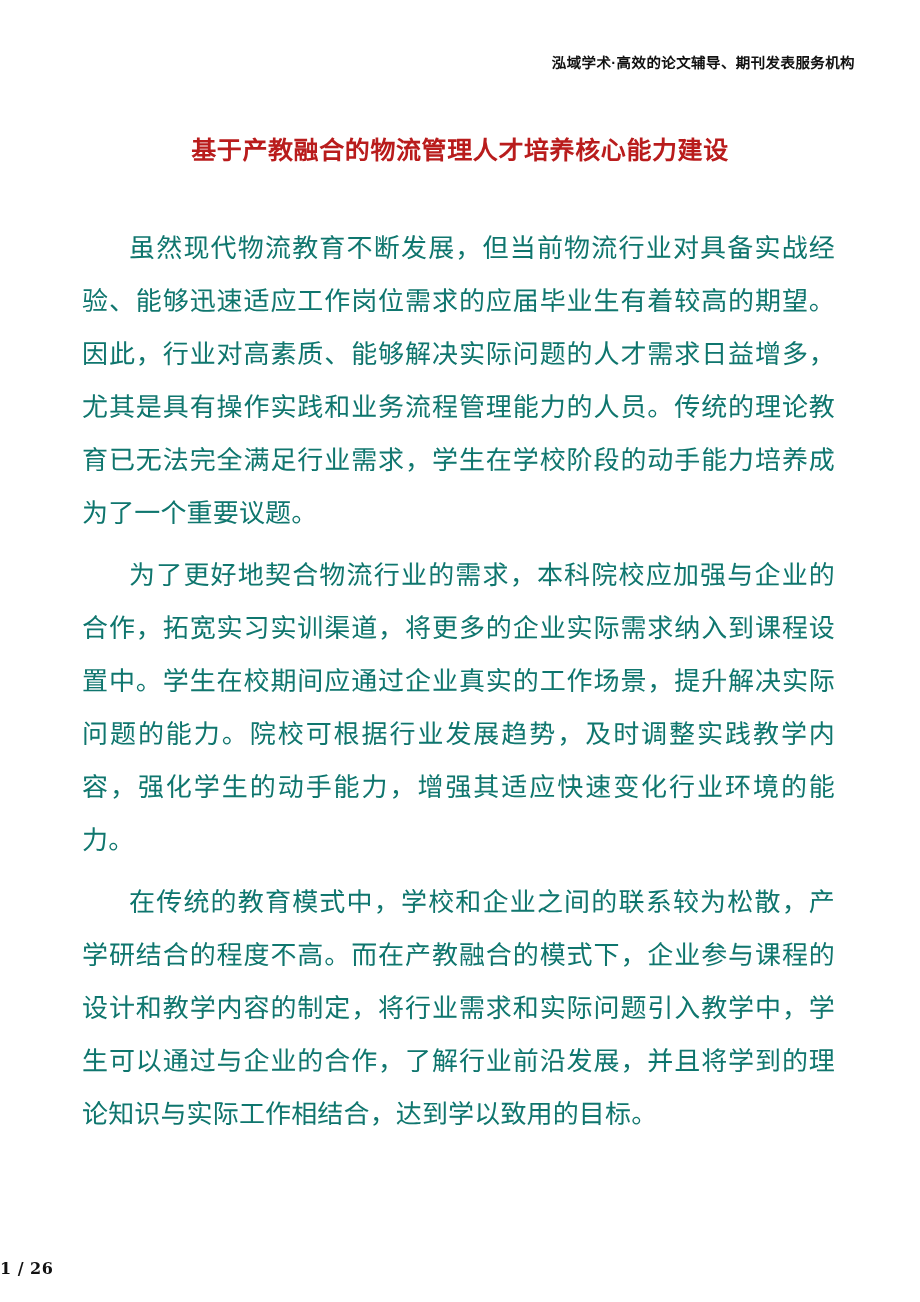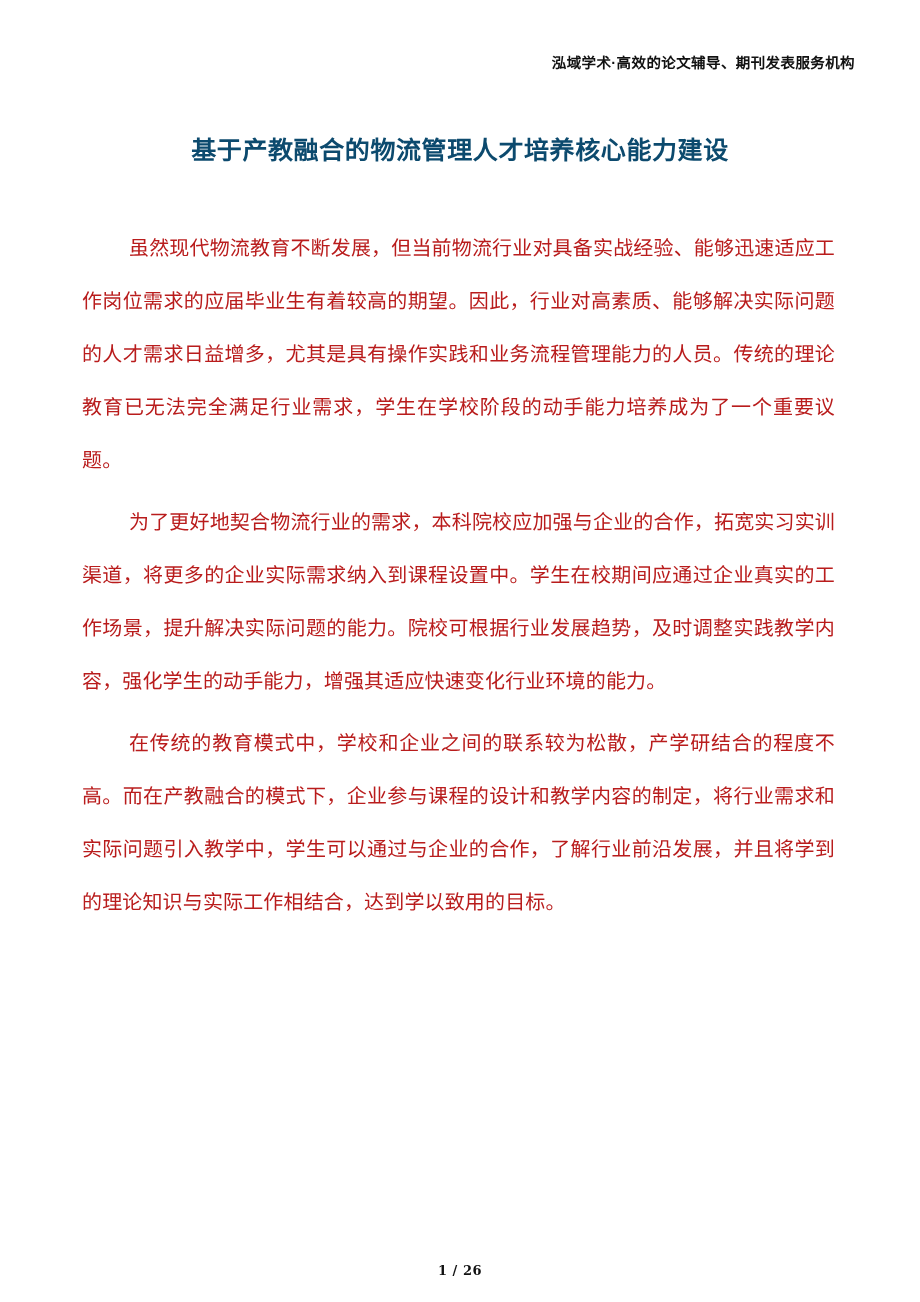--- a/index.html
+++ b/index.html
@@ -39,21 +39,21 @@
   .doc-title {
     position: absolute;
     top: 117px;
     left: 0;
     right: 0;
     text-align: center;
     font-family: "Liberation Sans", "DejaVu Sans", sans-serif;
     font-size: 25px;
     font-weight: 700;
     letter-spacing: 0.6px;
-    color: #0c4a6e;
+    color: #b91c1c;
     line-height: 1.35;
   }
 
   .section-heading {
     position: absolute;
     top: 176px;
     left: 0;
     right: 0;
     text-align: center;
     font-family: "Liberation Sans", "DejaVu Sans", sans-serif;
@@ -68,39 +68,38 @@
   .doc-body {
     position: absolute;
     top: 222px;
     left: 82px;
     width: 753px;
   }
 
   .doc-body p {
     margin: 0 0 9px 0;
     font-family: "DejaVu Serif", "Liberation Serif", serif;
-    font-size: 20px;
+    font-size: 26px;
     line-height: 53px;
-    color: #b91c1c;
+    color: #0f766e;
     text-align: justify;
     text-justify: inter-character;
     text-indent: 47px;
     letter-spacing: 0.15px;
     word-break: break-all;
   }
 
   
   .doc-footer {
     position: absolute;
     bottom: 24px;
     left: 0;
     right: 0;
-    text-align: center;
     font-family: "DejaVu Serif", "Liberation Serif", serif;
-    font-size: 13px;
+    font-size: 16px;
     font-weight: 700;
     color: #111111;
     letter-spacing: 0.5px;
   }
 </style>
 </head>
 <body>
 
 <div class="page">
 

